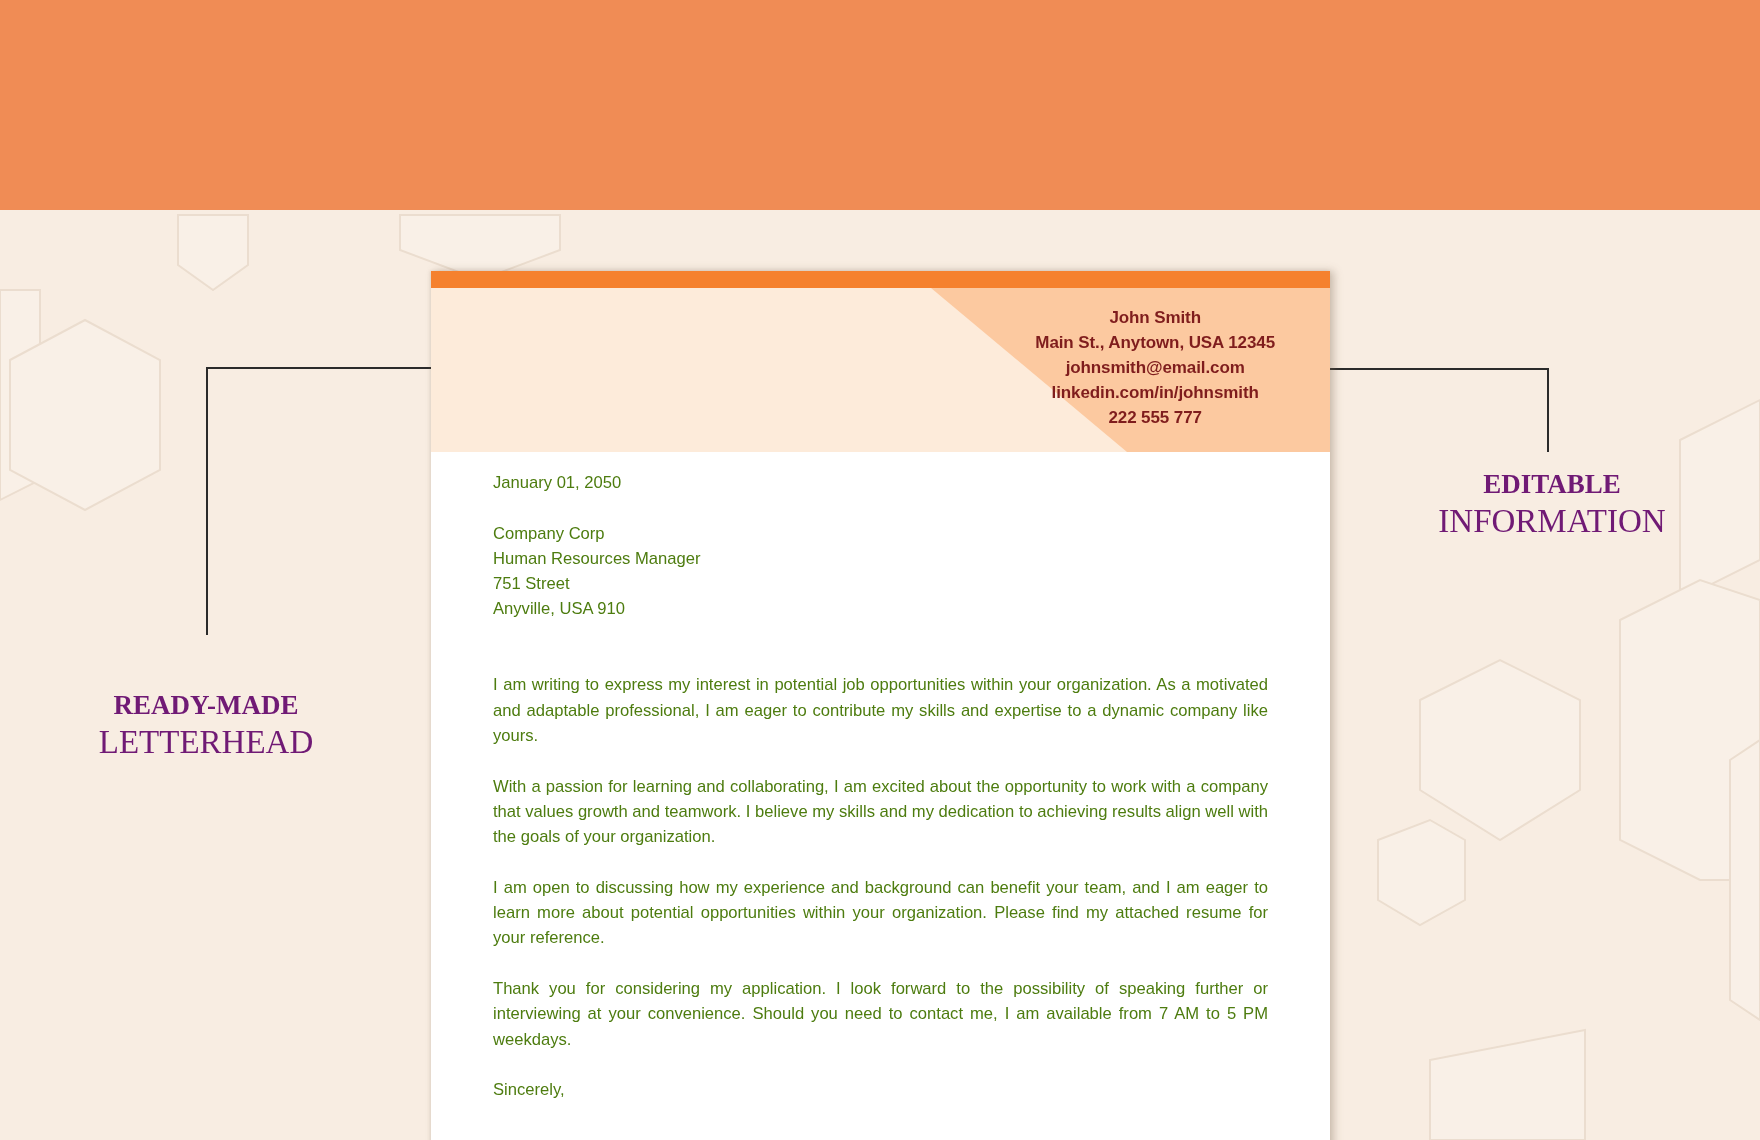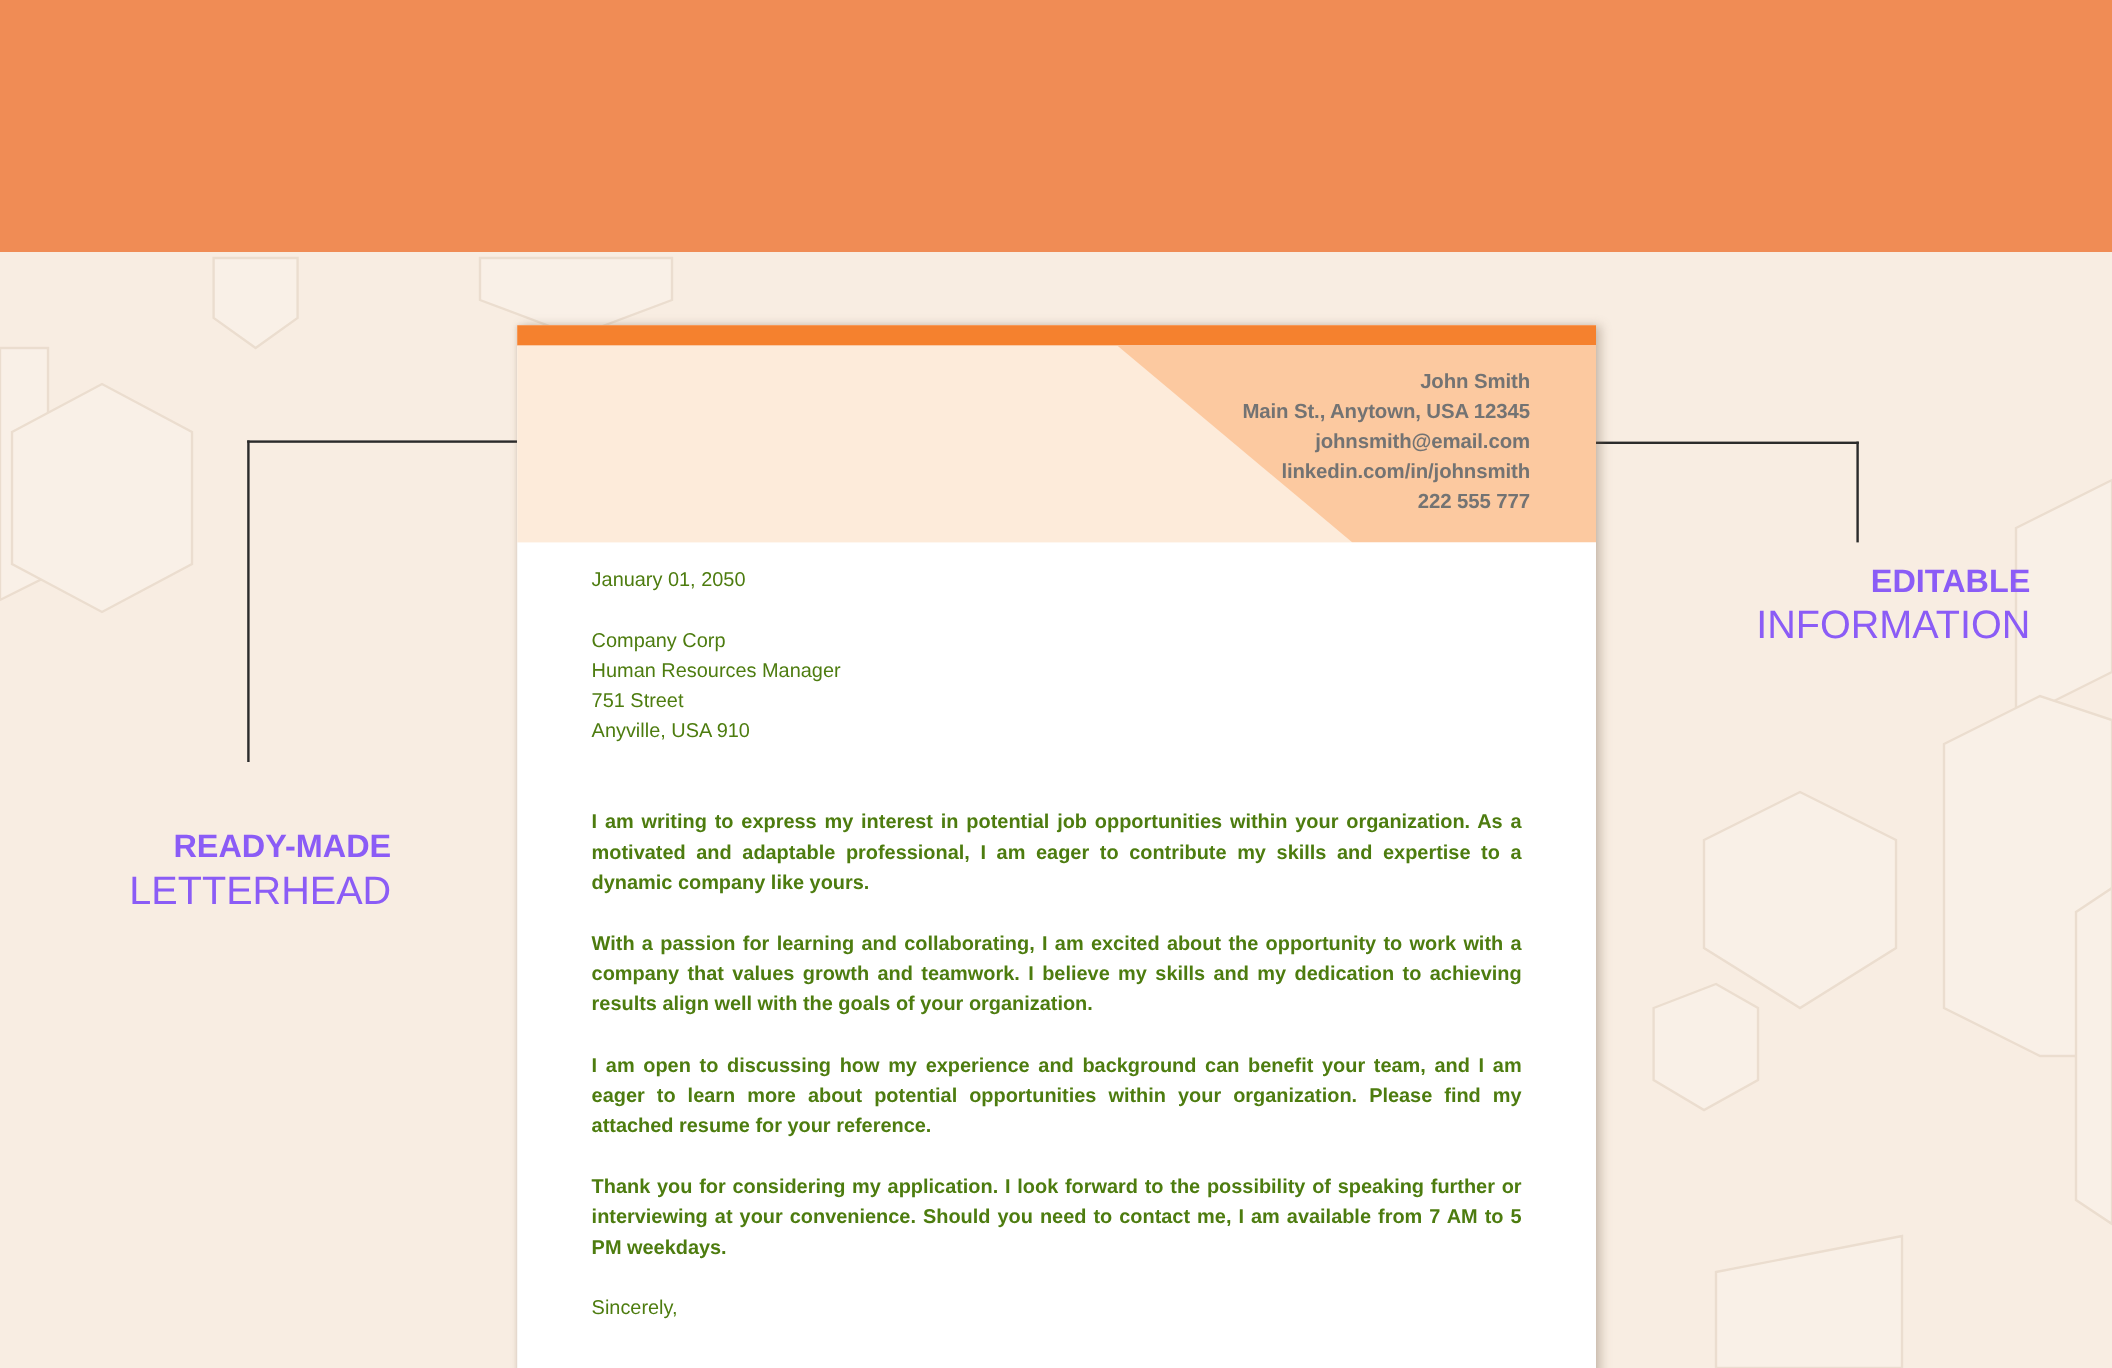--- a/index.html
+++ b/index.html
@@ -23,38 +23,38 @@
     position: absolute; left: 0; top: 0; width: 899px; height: 17px;
     background: #F5812E;
   }
   .letterhead {
     position: absolute; left: 0; top: 17px; width: 899px; height: 164px;
     background: #FDEBDA; overflow: hidden;
   }
   .letterhead svg { position: absolute; left: 0; top: 0; }
   .contact {
     position: absolute; right: 55px; top: 17px;
-    text-align: right;
+    text-align: center;
     font-family: "Liberation Sans", sans-serif;
     font-weight: bold; font-size: 17px; line-height: 25px;
-    color: #737373; letter-spacing: -0.1px;
+    color: #7f1d1d; letter-spacing: -0.1px;
   }
   .contact div { white-space: nowrap; }
   .letter-body {
     position: absolute; left: 62px; top: 199px; width: 775px;
     font-family: "Liberation Sans", sans-serif;
     font-size: 16.6px; line-height: 25.3px; color: #4d7c0f;
   }
   .letter-body .line { white-space: nowrap; height: 25.3px; }
-  .letter-body .para { text-align: justify; text-align-last: left; font-weight: bold; }
+  .letter-body .para { text-align: justify; text-align-last: left; }
   .gap { height: 25.3px; }
   .connector { position: absolute; background: #2b2b2b; }
   .label {
-    position: absolute; text-align: right; color: #8b5cf6;
-    font-family: Liberation Sans, sans-serif; white-space: nowrap;
+    position: absolute; text-align: center; color: #701a75;
+    font-family: Liberation Serif, serif; white-space: nowrap;
   }
   .label .bold { font-weight: bold; font-size: 27px; line-height: 34px; }
   .label .light { font-weight: normal; font-size: 33px; line-height: 40px; }
 </style>
 </head>
 <body>
 
 <div class="top-band"></div>
 
 <svg class="bg-pattern" width="1760" height="930" viewBox="0 210 1760 930">

